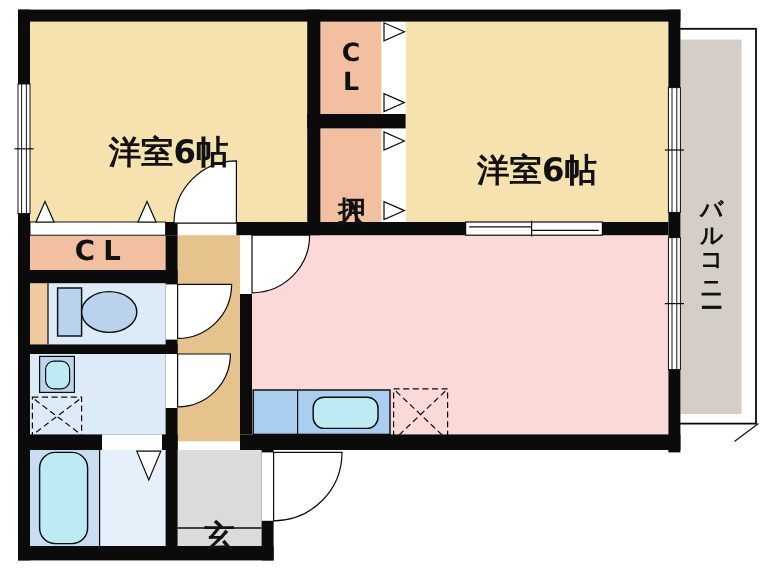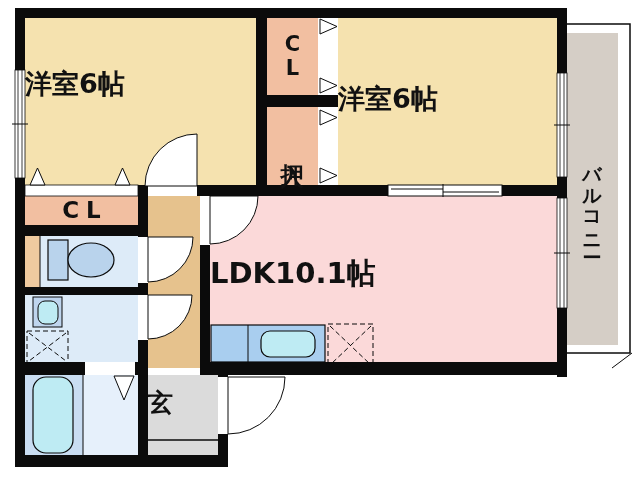--- a/index.html
+++ b/index.html
@@ -1,20 +1,20 @@
 <!DOCTYPE html>
 <html><head>
 <meta charset="utf-8">
 <style>
   html,body{margin:0;padding:0;background:#ffffff;}
   #stage{position:relative;width:640px;height:480px;background:#ffffff;overflow:hidden;
          font-family:"DejaVu Sans","Liberation Sans",sans-serif;}
   #plan-svg{position:absolute;left:0;top:0;}
   .lbl{position:absolute;font-weight:bold;color:#111;line-height:1.05;pointer-events:none;}
-  .center{}
+  .center{text-align:center;margin-top:44px;}
   .flexc{display:flex;align-items:center;justify-content:center;}
   .v-upright{writing-mode:vertical-rl;text-orientation:upright;display:flex;align-items:center;justify-content:center;}
   .v-mixed{writing-mode:vertical-rl;text-orientation:mixed;display:flex;align-items:center;justify-content:center;}
 </style>
 </head>
 <body>
 
 <div id="stage">
 
 <svg id="plan-svg" width="640" height="480" viewBox="0 0 640 480">
@@ -150,18 +150,17 @@
   <div class="lbl center" style="left:25px;top:70px;width:231px;font-size:27px;">洋室6帖</div>
 
   <div class="lbl center" style="left:338px;top:85px;width:219px;font-size:27px;">洋室6帖</div>
 
   <div class="lbl v-upright" style="left:267px;top:20px;width:51px;height:72px;font-size:21px;">CL</div>
 
   <div class="lbl v-mixed" style="left:267px;top:109px;width:51px;height:74px;font-size:23px;">押入</div>
 
   <div class="lbl flexc" style="left:25px;top:196px;width:113px;height:29px;font-size:23px;letter-spacing:7px;text-indent:7px;">CL</div>
 
-  <div class="lbl center" style="left:210px;top:258px;width:347px;font-size:29px;">LDK10.1帖</div>
 
   <div class="lbl center" style="left:148px;top:390px;width:70px;font-size:25px;">玄</div>
 
   <div class="lbl v-mixed" style="left:566px;top:100px;width:52px;height:200px;font-size:19px;letter-spacing:2px;">バルコニー</div>
 </div>
 
 </body></html>

